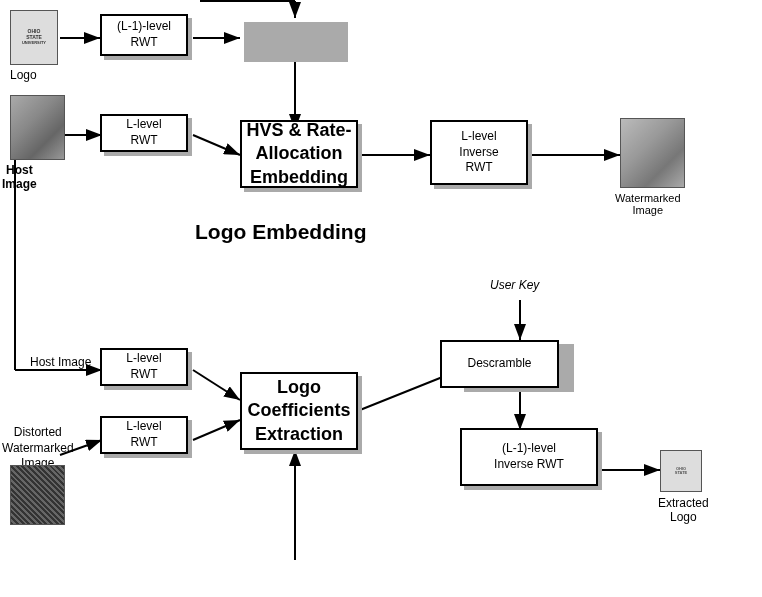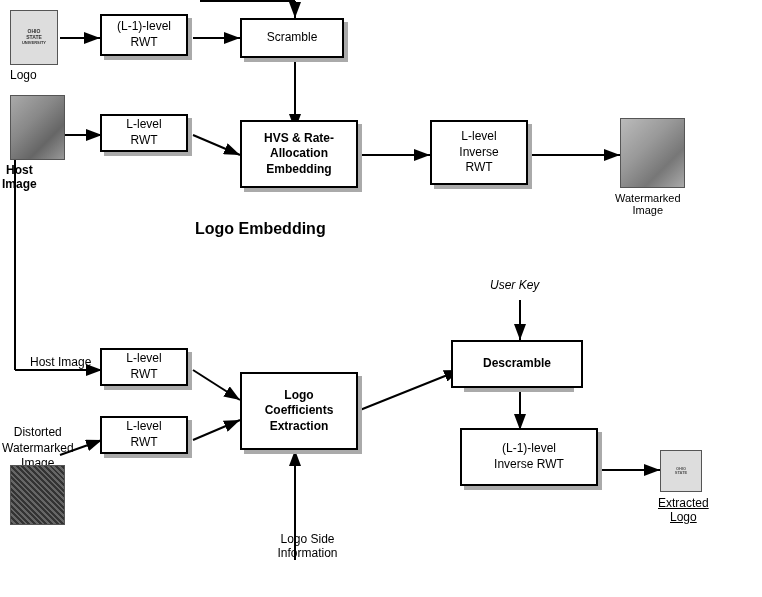--- a/index.html
+++ b/index.html
@@ -34,21 +34,21 @@
     }
 
     .box-shadow {
       position: absolute;
       background: #aaa;
       border: 2px solid #aaa;
     }
 
     .box-bold {
       font-weight: bold;
-      font-size: 12px;
+      font-size: 18px;
     }
 
     
     .img-box {
       position: absolute;
       border: 1px solid #555;
       background: #888;
       overflow: hidden;
     }
 
@@ -73,21 +73,21 @@
     
     .label {
       position: absolute;
       font-size: 12px;
       text-align: center;
     }
 
     
     .section-title {
       position: absolute;
-      font-size: 16px;
+      font-size: 21px;
       font-weight: bold;
       text-align: left;
     }
 
     
     svg.arrows {
       position: absolute;
       top: 0;
       left: 0;
       width: 762px;
@@ -170,23 +170,20 @@
   <div class="label" style="left:10px; top:68px;">Logo</div>
 
   <div class="box-shadow" style="left:104px; top:18px; width:88px; height:42px;"></div>
 
   <div class="box" style="left:100px; top:14px; width:88px; height:42px;">
     <span>(L-1)-level<br>RWT</span>
   </div>
 
   <div class="box-shadow" style="left:244px; top:22px; width:104px; height:40px;"></div>
 
-  <div class="box" style="left:240px; top:18px; width:104px; height:40px;">
-    <span>Scramble</span>
-  </div>
 
   <div class="img-box img-lena" style="left:10px; top:95px; width:55px; height:65px;"></div>
 
   <div class="label" style="left:2px; top:163px;font-weight:bold;">Host<br>Image</div>
 
   <div class="box-shadow" style="left:104px; top:118px; width:88px; height:38px;"></div>
 
   <div class="box" style="left:100px; top:114px; width:88px; height:38px;">
     <span>L-level<br>RWT</span>
   </div>
@@ -230,33 +227,32 @@
   </div>
 
   <div class="box-shadow" style="left:244px; top:376px; width:118px; height:78px;"></div>
 
   <div class="box box-bold" style="left:240px; top:372px; width:118px; height:78px;">
     <span>Logo<br>Coefficients<br>Extraction</span>
   </div>
 
   <div class="box-shadow" style="left:464px; top:344px; width:110px; height:48px;"></div>
 
-  <div class="box" style="left:451px; top:340px; width:132px; height:48px;font-weight:bold;">
+  <div class="box" style="left:440px; top:340px; width:119px; height:48px;">
     <span>Descramble</span>
   </div>
 
   <div class="box-shadow" style="left:464px; top:432px; width:138px; height:58px;"></div>
 
   <div class="box" style="left:460px; top:428px; width:138px; height:58px;">
     <span>(L-1)-level<br>Inverse RWT</span>
   </div>
 
   <div class="img-box ohio-logo" style="left:660px; top:450px; width:42px; height:42px;">
     <div style="font-size:4px; font-weight:bold; color:#555; text-align:center; line-height:1.1;">
       OHIO<br>STATE
     </div>
   </div>
 
-  <div class="label" style="left:658px; top:496px;text-decoration:underline;">Extracted<br>Logo</div>
-
-  <div class="label" style="left:251px; top:532px; width:113px;">Logo Side<br>Information</div>
+  <div class="label" style="left:658px; top:496px;">Extracted<br>Logo</div>
+
 
 </div>
 
 </body></html>

